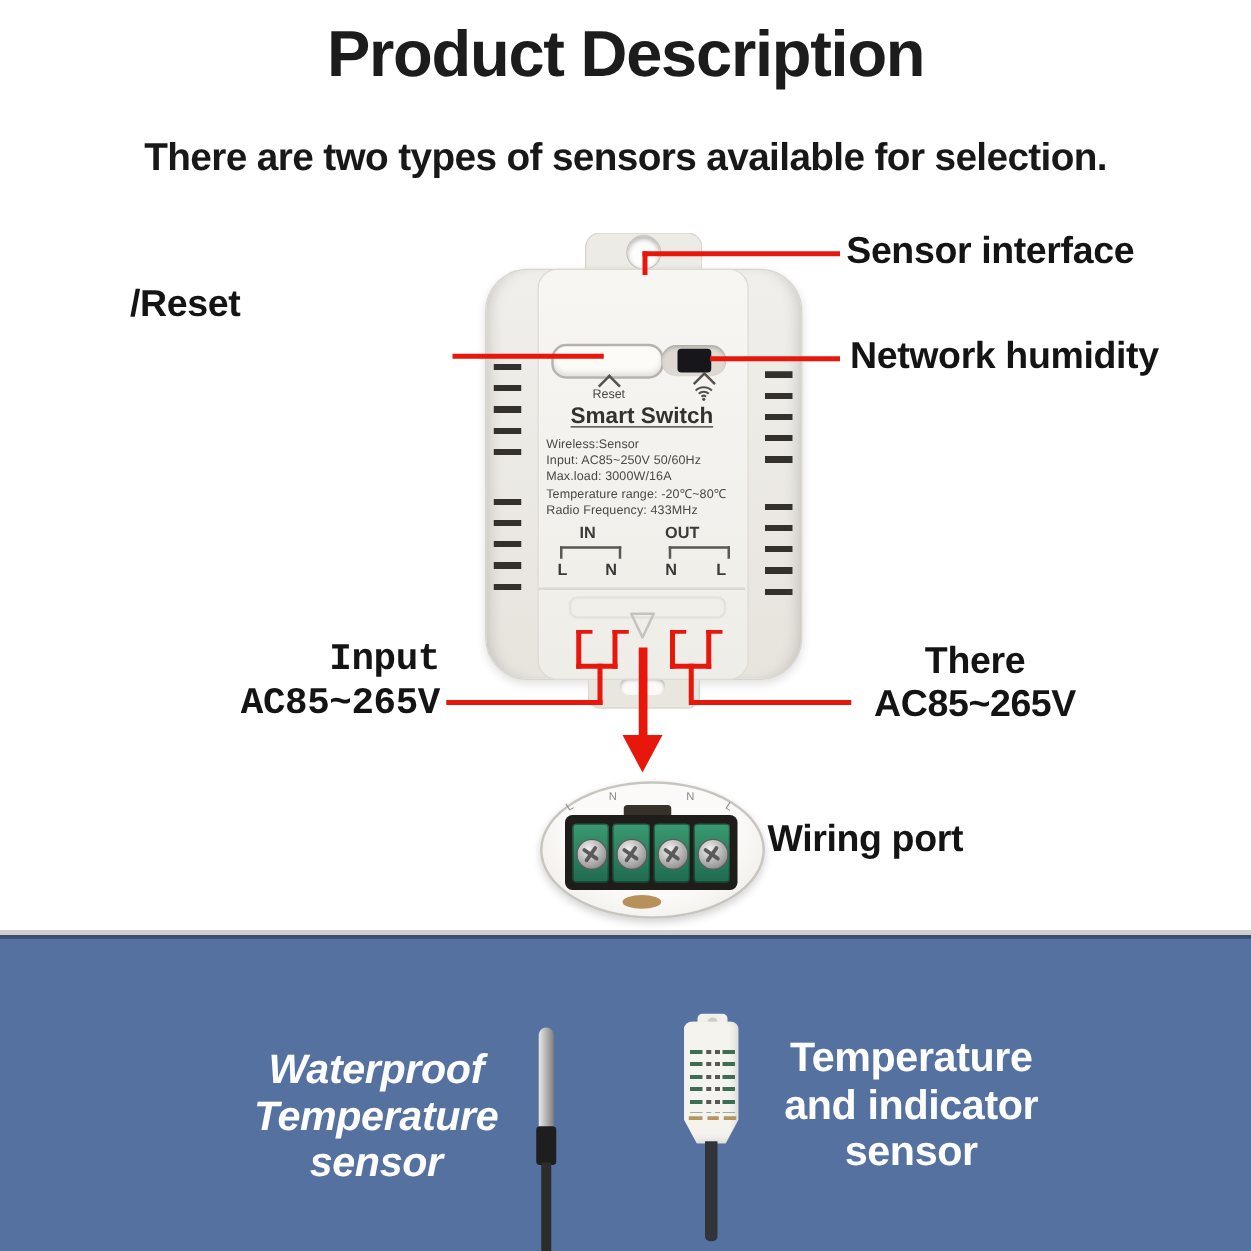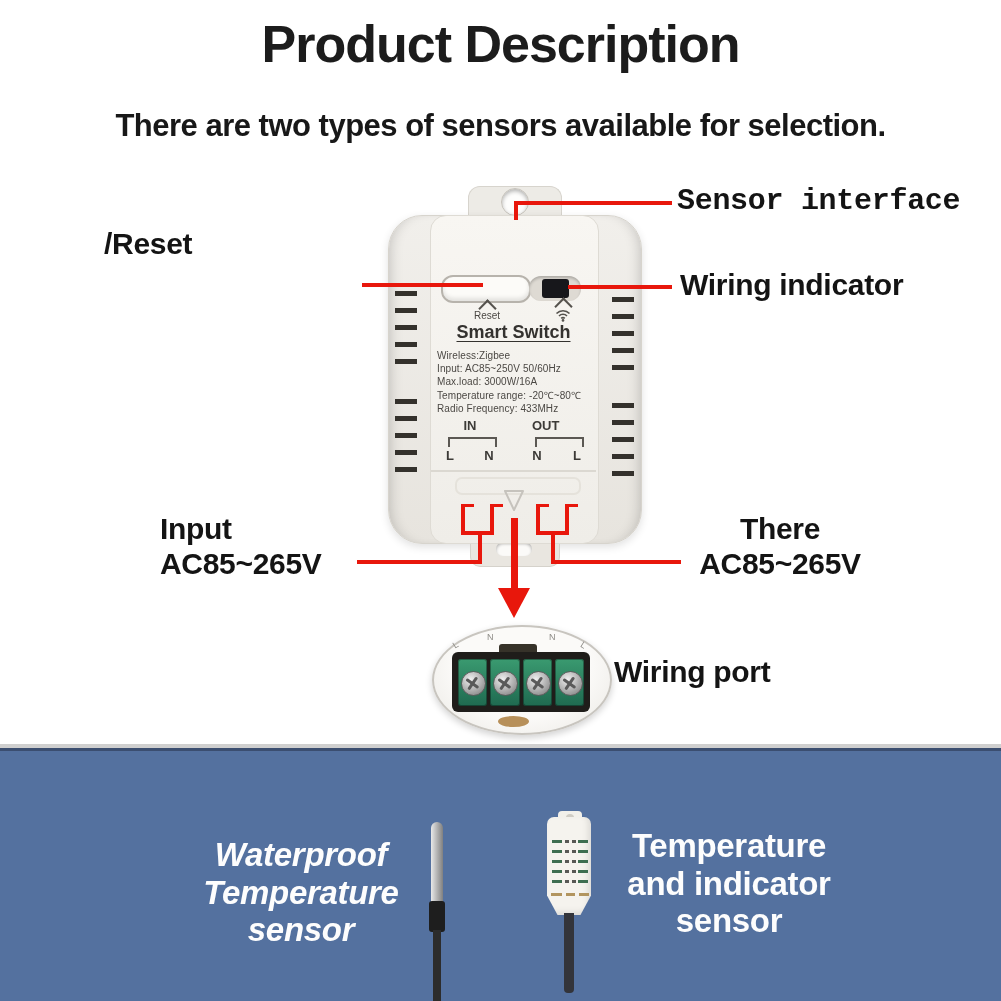--- a/index.html
+++ b/index.html
@@ -74,25 +74,25 @@
   #out-ur{left:565px;top:504px;width:4px;height:31px;} #out-urc{left:565px;top:504px;width:13px;height:3px;}
   #out-ub{left:536px;top:531px;width:33px;height:4px;}
   #out-elbow{left:551px;top:531px;width:4px;height:33px;}
   #out-line{left:553px;top:560px;width:128px;height:4px;}
   #arrow-shaft{left:511px;top:518px;width:7px;height:70px;}
   #arrow-head{left:498px;top:588px;width:0;height:0;border-left:16px solid transparent;
               border-right:16px solid transparent;border-top:30px solid #e8170c;}
 
   
   .callout{font-size:30px;font-weight:600;letter-spacing:-0.3px;color:#141414;white-space:nowrap;}
-  #lbl-sensor{left:677px;top:184px;font-family:Liberation Mono, monospace;}
+  #lbl-sensor{left:677px;top:184px;}
   #lbl-reset{left:104px;top:227px;}
   #lbl-manual{left:104px;top:263px;}
   #lbl-network{left:680px;top:268px;}
-  #lbl-input{left:160px;top:511px;width:192px;text-align:left;line-height:35px;}
+  #lbl-input{left:160px;top:511px;width:192px;text-align:right;line-height:35px;font-family:Liberation Mono, monospace;}
   #lbl-output{left:684px;top:511px;width:192px;text-align:center;line-height:35px;}
   #lbl-wiring{left:614px;top:655px;}
 
   
   #port{left:432px;top:625px;width:176px;height:106px;border-radius:50%;
         background:radial-gradient(ellipse at 50% 35%,#fbfaf8 55%,#e9e7e2);border:2px solid #c8c5bf;
         box-shadow:0 3px 7px rgba(0,0,0,.18);}
   .rimletter{font-size:9px;color:#8d8b86;}
   #rimL1{left:453px;top:640px;transform:rotate(-32deg);}
   #rimN1{left:487px;top:632px;}
@@ -166,21 +166,21 @@
   <div class="abs" id="wifi">
     <svg width="16" height="13" viewBox="0 0 16 13">
       <path d="M1.5 4.5 A9 9 0 0 1 14.5 4.5" stroke="#55524d" fill="none" stroke-width="1.6"></path>
       <path d="M4 7 A5.6 5.6 0 0 1 12 7" stroke="#55524d" fill="none" stroke-width="1.6"></path>
       <path d="M6.2 9.4 A2.6 2.6 0 0 1 9.8 9.4" stroke="#55524d" fill="none" stroke-width="1.6"></path>
       <circle cx="8" cy="11.4" r="1.3" fill="#55524d"></circle>
     </svg>
   </div>
   <div class="abs" id="devname">Smart Switch</div>
   <div class="abs" id="specs">
-    <div>Wireless:Zigbee</div>
+    <div>Wireless:Sensor</div>
     <div>Input: AC85~250V 50/60Hz</div>
     <div>Max.load: 3000W/16A</div>
     <div>Temperature range: -20℃~80℃</div>
     <div>Radio Frequency: 433MHz</div>
   </div>
   <div class="abs" id="inlbl">IN</div>
   <div class="abs" id="outlbl">OUT</div>
   <div class="abs tbracket" id="bracketIn"></div>
   <div class="abs tbracket" id="bracketOut"></div>
   <div class="abs term" id="termA">L</div>
@@ -211,21 +211,21 @@
   <div class="abs red" id="out-ur"></div>
   <div class="abs red" id="out-urc"></div>
   <div class="abs red" id="out-ub"></div>
   <div class="abs red" id="out-elbow"></div>
   <div class="abs red" id="out-line"></div>
   <div class="abs red" id="arrow-shaft"></div>
   <div class="abs" id="arrow-head"></div>
 
   <div class="abs callout" id="lbl-sensor">Sensor interface</div>
   <div class="abs callout" id="lbl-reset">/Reset</div>
-  <div class="abs callout" id="lbl-network">Wiring indicator</div>
+  <div class="abs callout" id="lbl-network">Network humidity</div>
   <div class="abs callout" id="lbl-input">
     <div>Input</div>
     <div>AC85~265V</div>
   </div>
   <div class="abs callout" id="lbl-output">
     <div>There</div>
     <div>AC85~265V</div>
   </div>
   <div class="abs callout" id="lbl-wiring">Wiring port</div>
 

